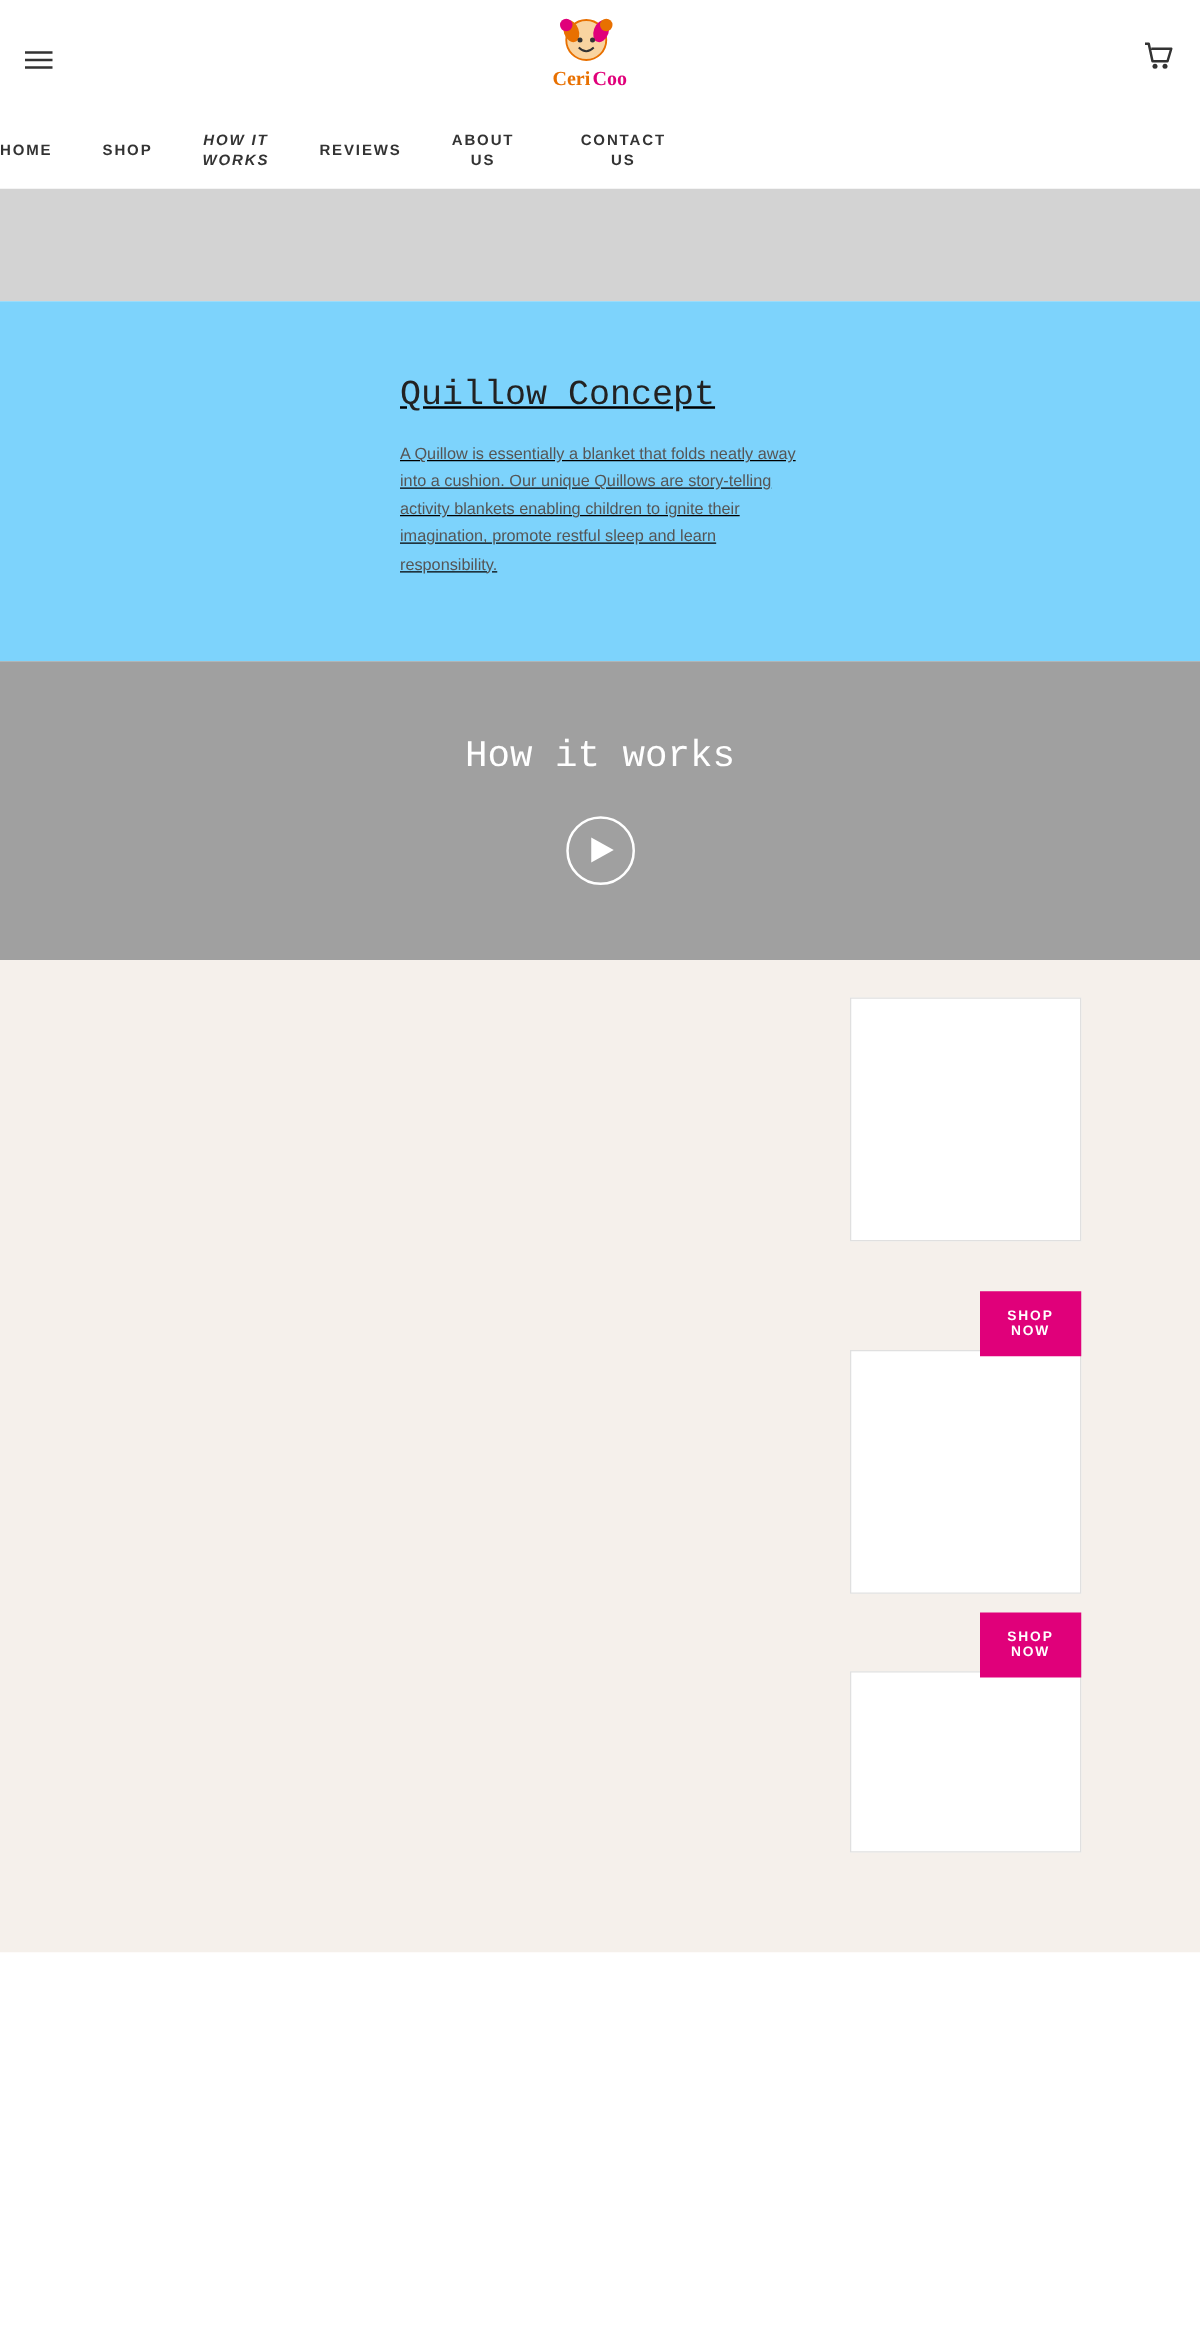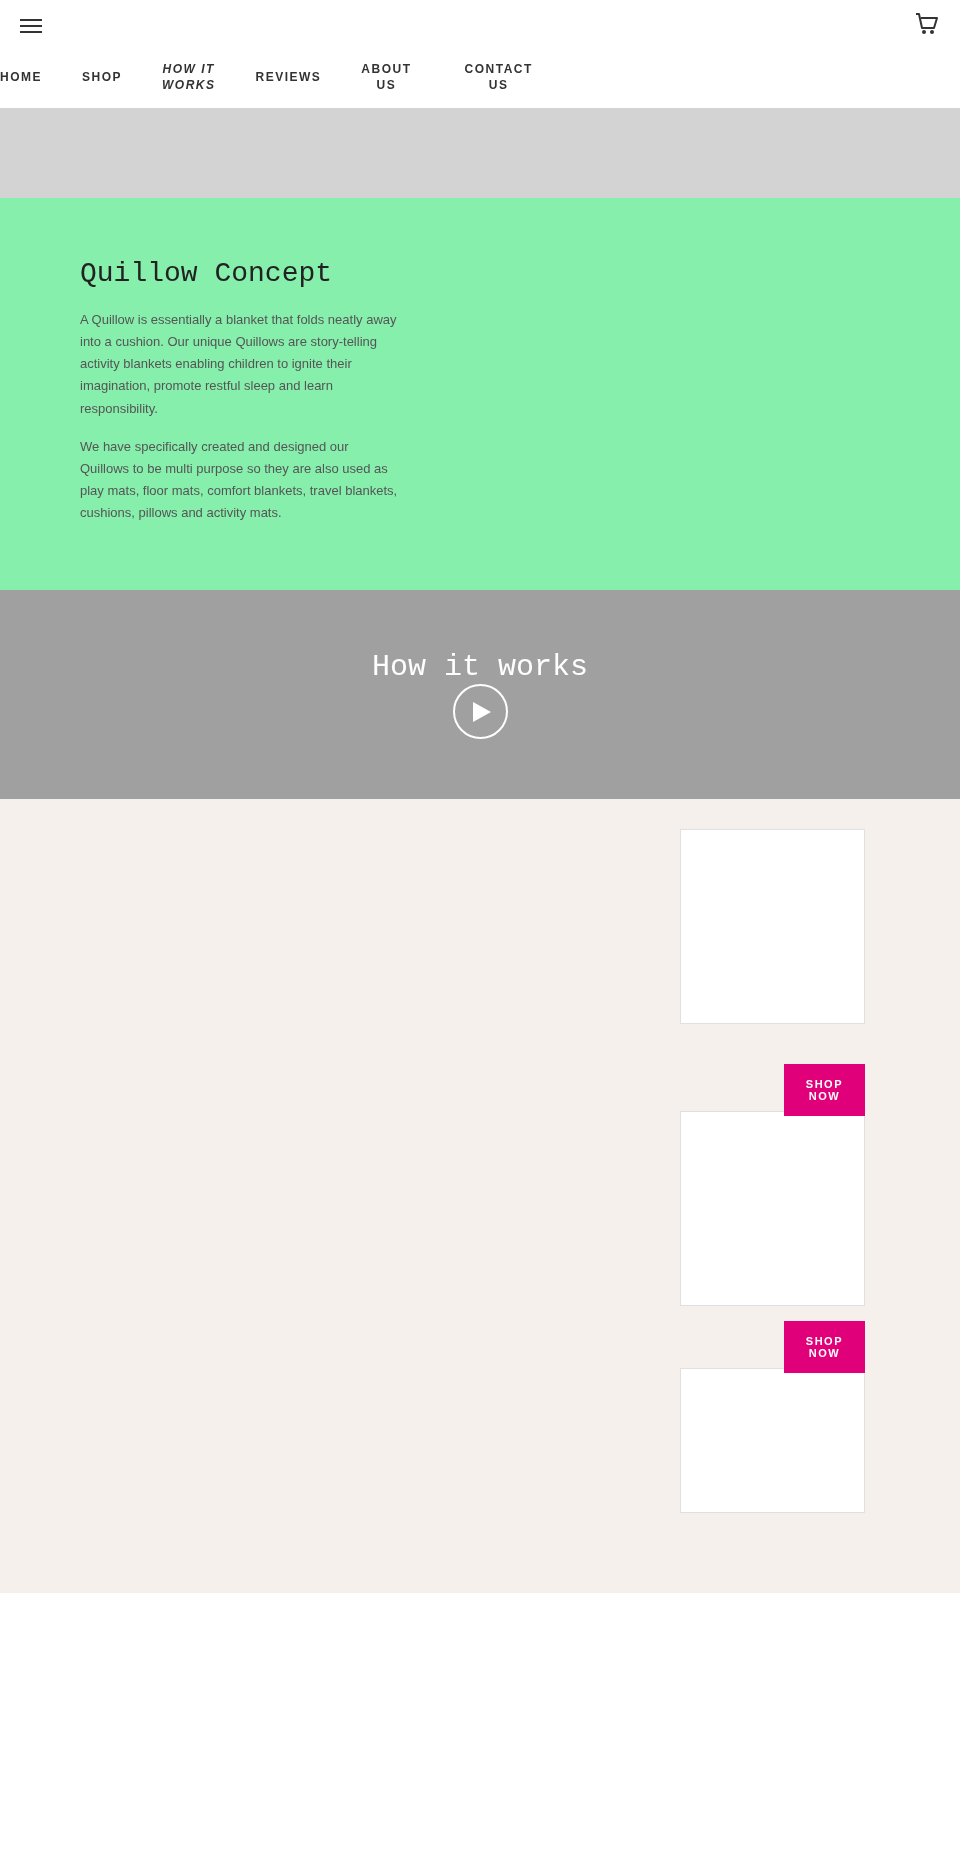--- a/index.html
+++ b/index.html
@@ -58,22 +58,24 @@
     
     .hero-banner {
       width: 100%;
       height: 90px;
       background: #d3d3d3;
     }
 
     
     .concept-section {
       display: flex;
+      justify-content: center;
       padding: 60px 80px 50px;
-      background: #86efac;
+      background: #7dd3fc;
+      text-decoration: underline;
     }
     .concept-content {
       max-width: 320px;
     }
     .concept-title {
       font-size: 28px;
       font-family: 'Courier New', monospace;
       font-weight: 400;
       color: #222;
       margin-bottom: 20px;
@@ -106,20 +108,21 @@
       padding: 60px 20px;
       display: flex;
       flex-direction: column;
       align-items: center;
     }
     .how-works-title {
       font-size: 30px;
       color: #fff;
       font-family: 'Courier New', monospace;
       font-weight: 400;
+      margin-bottom: 30px;
     }
     .play-btn-circle {
       width: 55px;
       height: 55px;
       border: 2px solid #fff;
       border-radius: 50%;
       display: flex;
       align-items: center;
       justify-content: center;
       cursor: pointer;
@@ -188,20 +191,43 @@
   </style>
 </head>
 <body>
 
 <div class="header-top">
   <div class="hamburger">
     <span></span>
     <span></span>
     <span></span>
   </div>
+  <div class="logo-area">
+    <div class="logo-svg-wrapper">
+
+      <svg width="100" height="75" viewBox="0 0 100 75">
+
+        <circle cx="42" cy="22" r="16" fill="#f9d4a0" stroke="#e87000" stroke-width="1.5"></circle>
+
+        <ellipse cx="30" cy="15" rx="6" ry="9" fill="#e87000" transform="rotate(-20 30 15)"></ellipse>
+        <ellipse cx="54" cy="15" rx="6" ry="9" fill="#e0007a" transform="rotate(20 54 15)"></ellipse>
+
+        <circle cx="26" cy="10" r="5" fill="#e0007a"></circle>
+        <circle cx="58" cy="10" r="5" fill="#e87000"></circle>
+
+        <circle cx="37" cy="22" r="2" fill="#333"></circle>
+        <circle cx="47" cy="22" r="2" fill="#333"></circle>
+
+        <path d="M36 28 Q42 34 48 28" stroke="#333" stroke-width="1.5" fill="none"></path>
+
+        <text x="15" y="58" font-family="Comic Sans MS, cursive" font-size="16" font-weight="bold" fill="#e87000">Ceri</text>
+        <text x="47" y="58" font-family="Comic Sans MS, cursive" font-size="16" font-weight="bold" fill="#e0007a">Coo</text>
+      </svg>
+    </div>
+  </div>
   <div class="cart-area">
     <svg width="28" height="28" viewBox="0 0 28 28">
       <path d="M4 4 L7 4 L10 18 L22 18 L25 8 L9 8" stroke="#333" stroke-width="2" fill="none" stroke-linejoin="round"></path>
       <circle cx="12" cy="22" r="2" fill="#333"></circle>
       <circle cx="20" cy="22" r="2" fill="#333"></circle>
     </svg>
   </div>
 </div>
 
 <nav class="nav-bar">
@@ -212,21 +238,20 @@
   <div class="nav-item" style="text-align:center;">ABOUT<br>US</div>
   <div class="nav-item" style="text-align:center;margin-left:13px;">CONTACT<br>US</div>
 </nav>
 
 <div class="hero-banner"></div>
 
 <div class="concept-section">
   <div class="concept-content">
     <h2 class="concept-title">Quillow Concept</h2>
     <p class="concept-text">A Quillow is essentially a blanket that folds neatly away into a cushion.  Our unique Quillows are story-telling activity blankets enabling children to ignite their imagination, promote restful sleep and learn responsibility.</p>
-    <p class="concept-text">We have specifically created and designed our Quillows to be multi purpose so they are also used as play mats, floor mats, comfort blankets, travel blankets, cushions, pillows and activity mats.</p>
   </div>
 </div>
 
 <div class="how-works-section">
   <h2 class="how-works-title">How it works</h2>
   <div class="play-btn-circle">
     <div class="play-triangle"></div>
   </div>
 </div>
 

